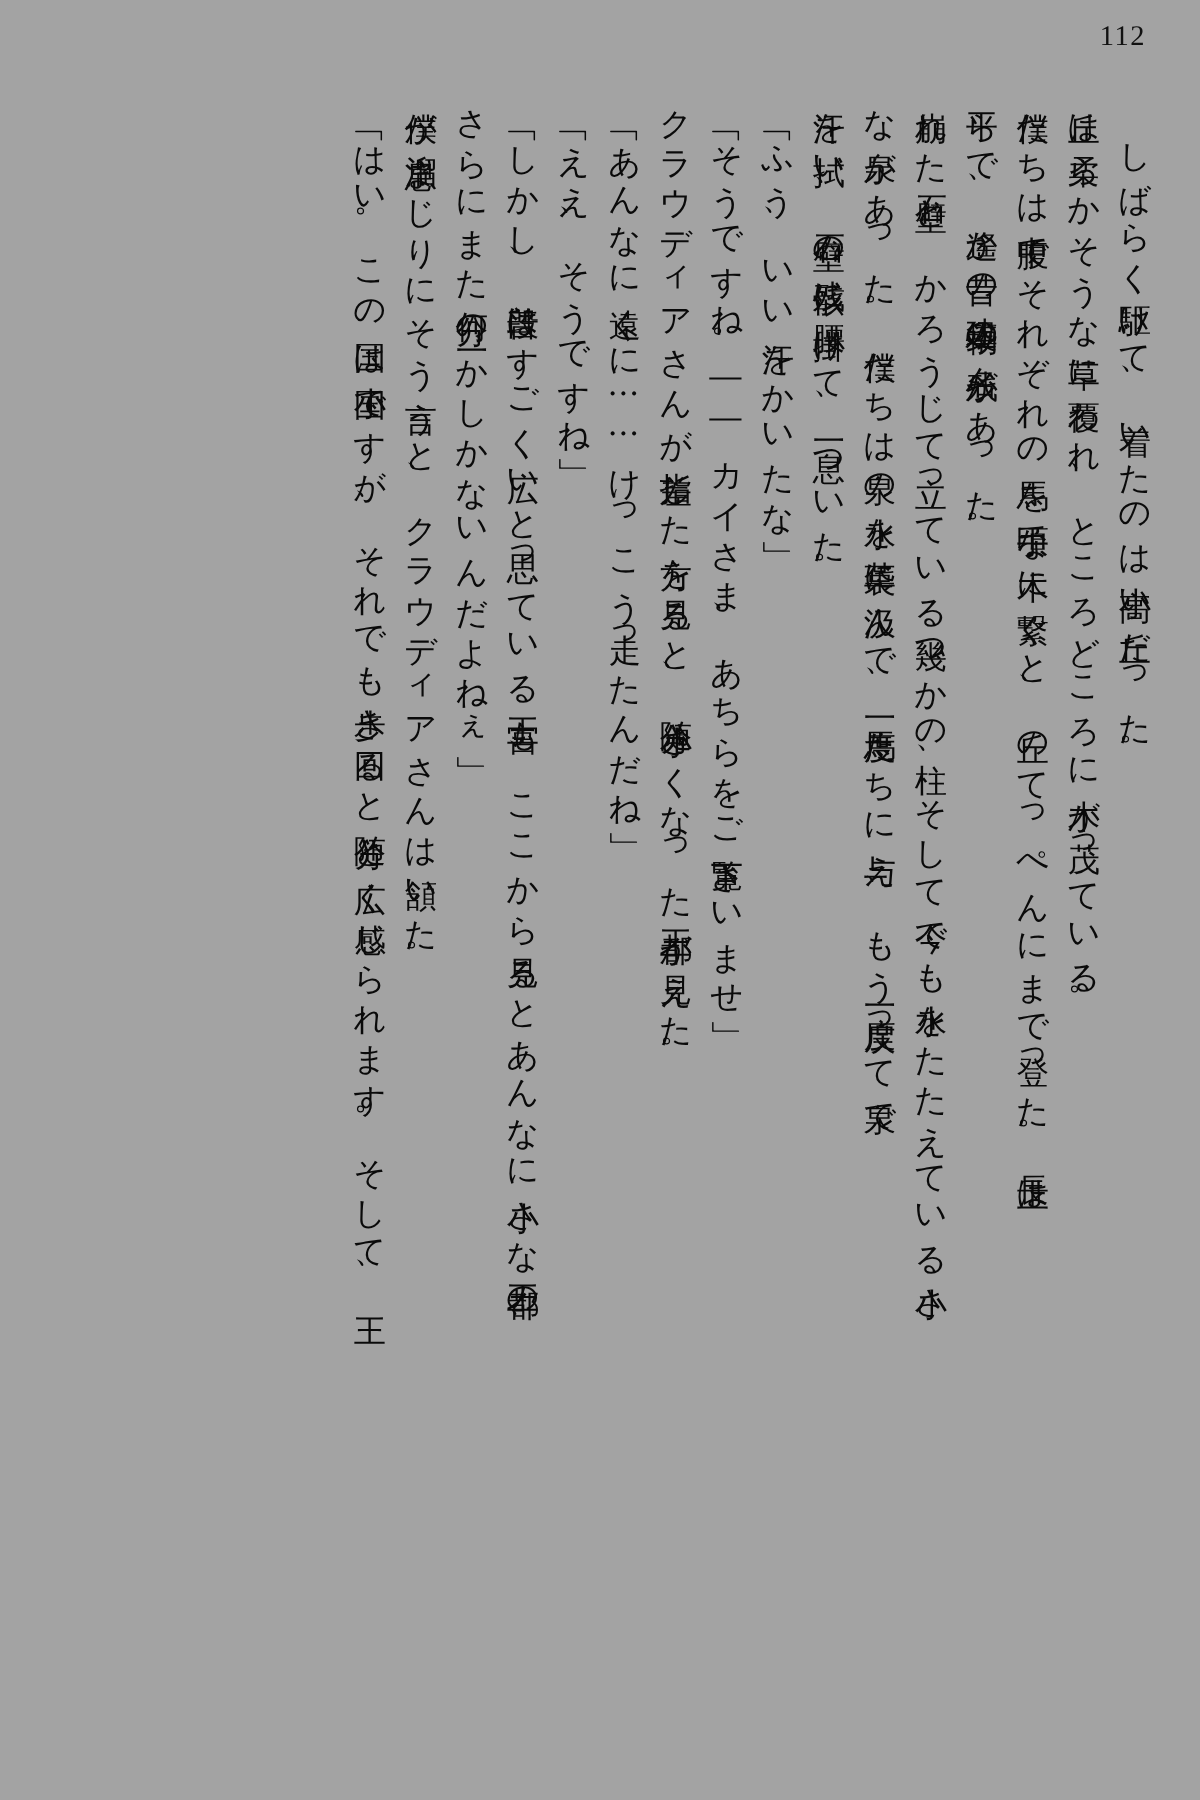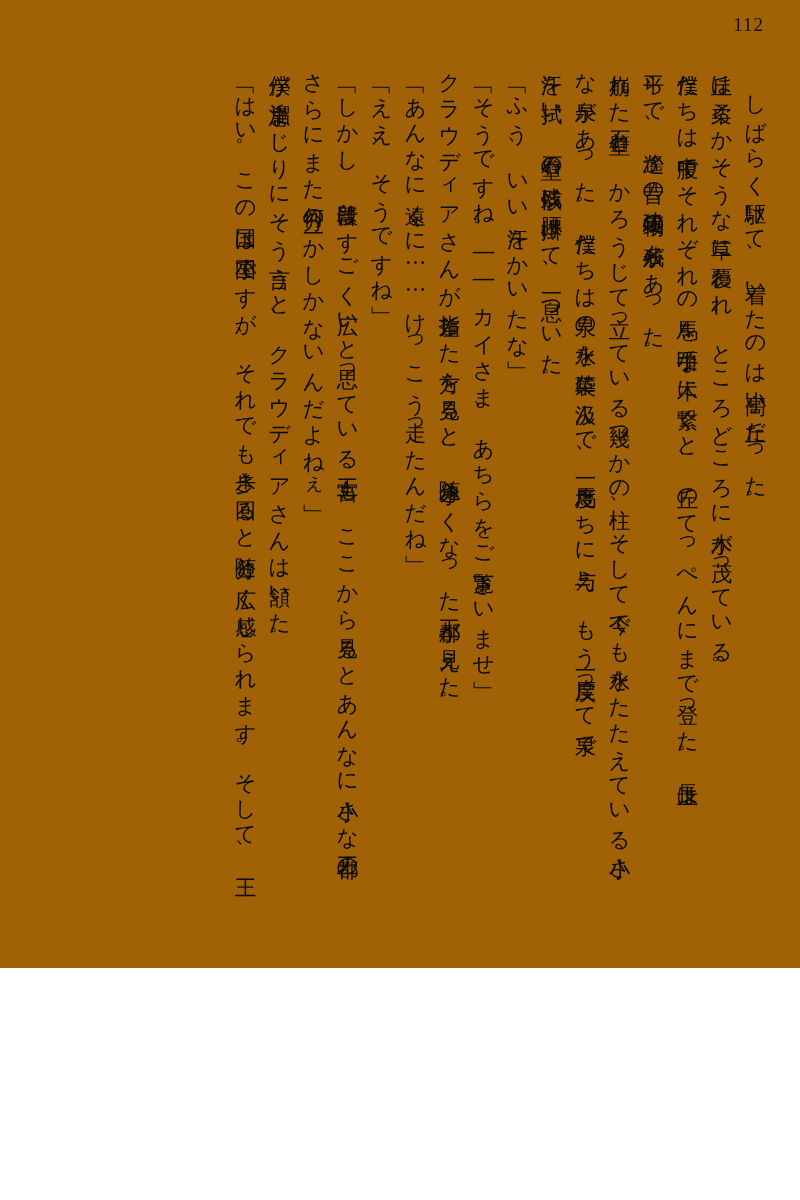--- a/index.html
+++ b/index.html
@@ -10,22 +10,22 @@
   body {
     width: 800px;
     height: 1200px;
     overflow: hidden;
     font-family: "DejaVu Serif", "Liberation Serif", serif;
     color: #000000;
   }
   .page {
     position: relative;
     width: 800px;
-    height: 968px;
-    background: #a16207;
+    height: 1200px;
+    background: #a3a3a3;
     box-sizing: border-box;
   }
   .page-number {
     position: absolute;
     top: 14px;
     right: 36px;
     font-size: 19px;
     letter-spacing: 1px;
     font-family: "Liberation Serif", "DejaVu Serif", serif;
     color: #111111;

